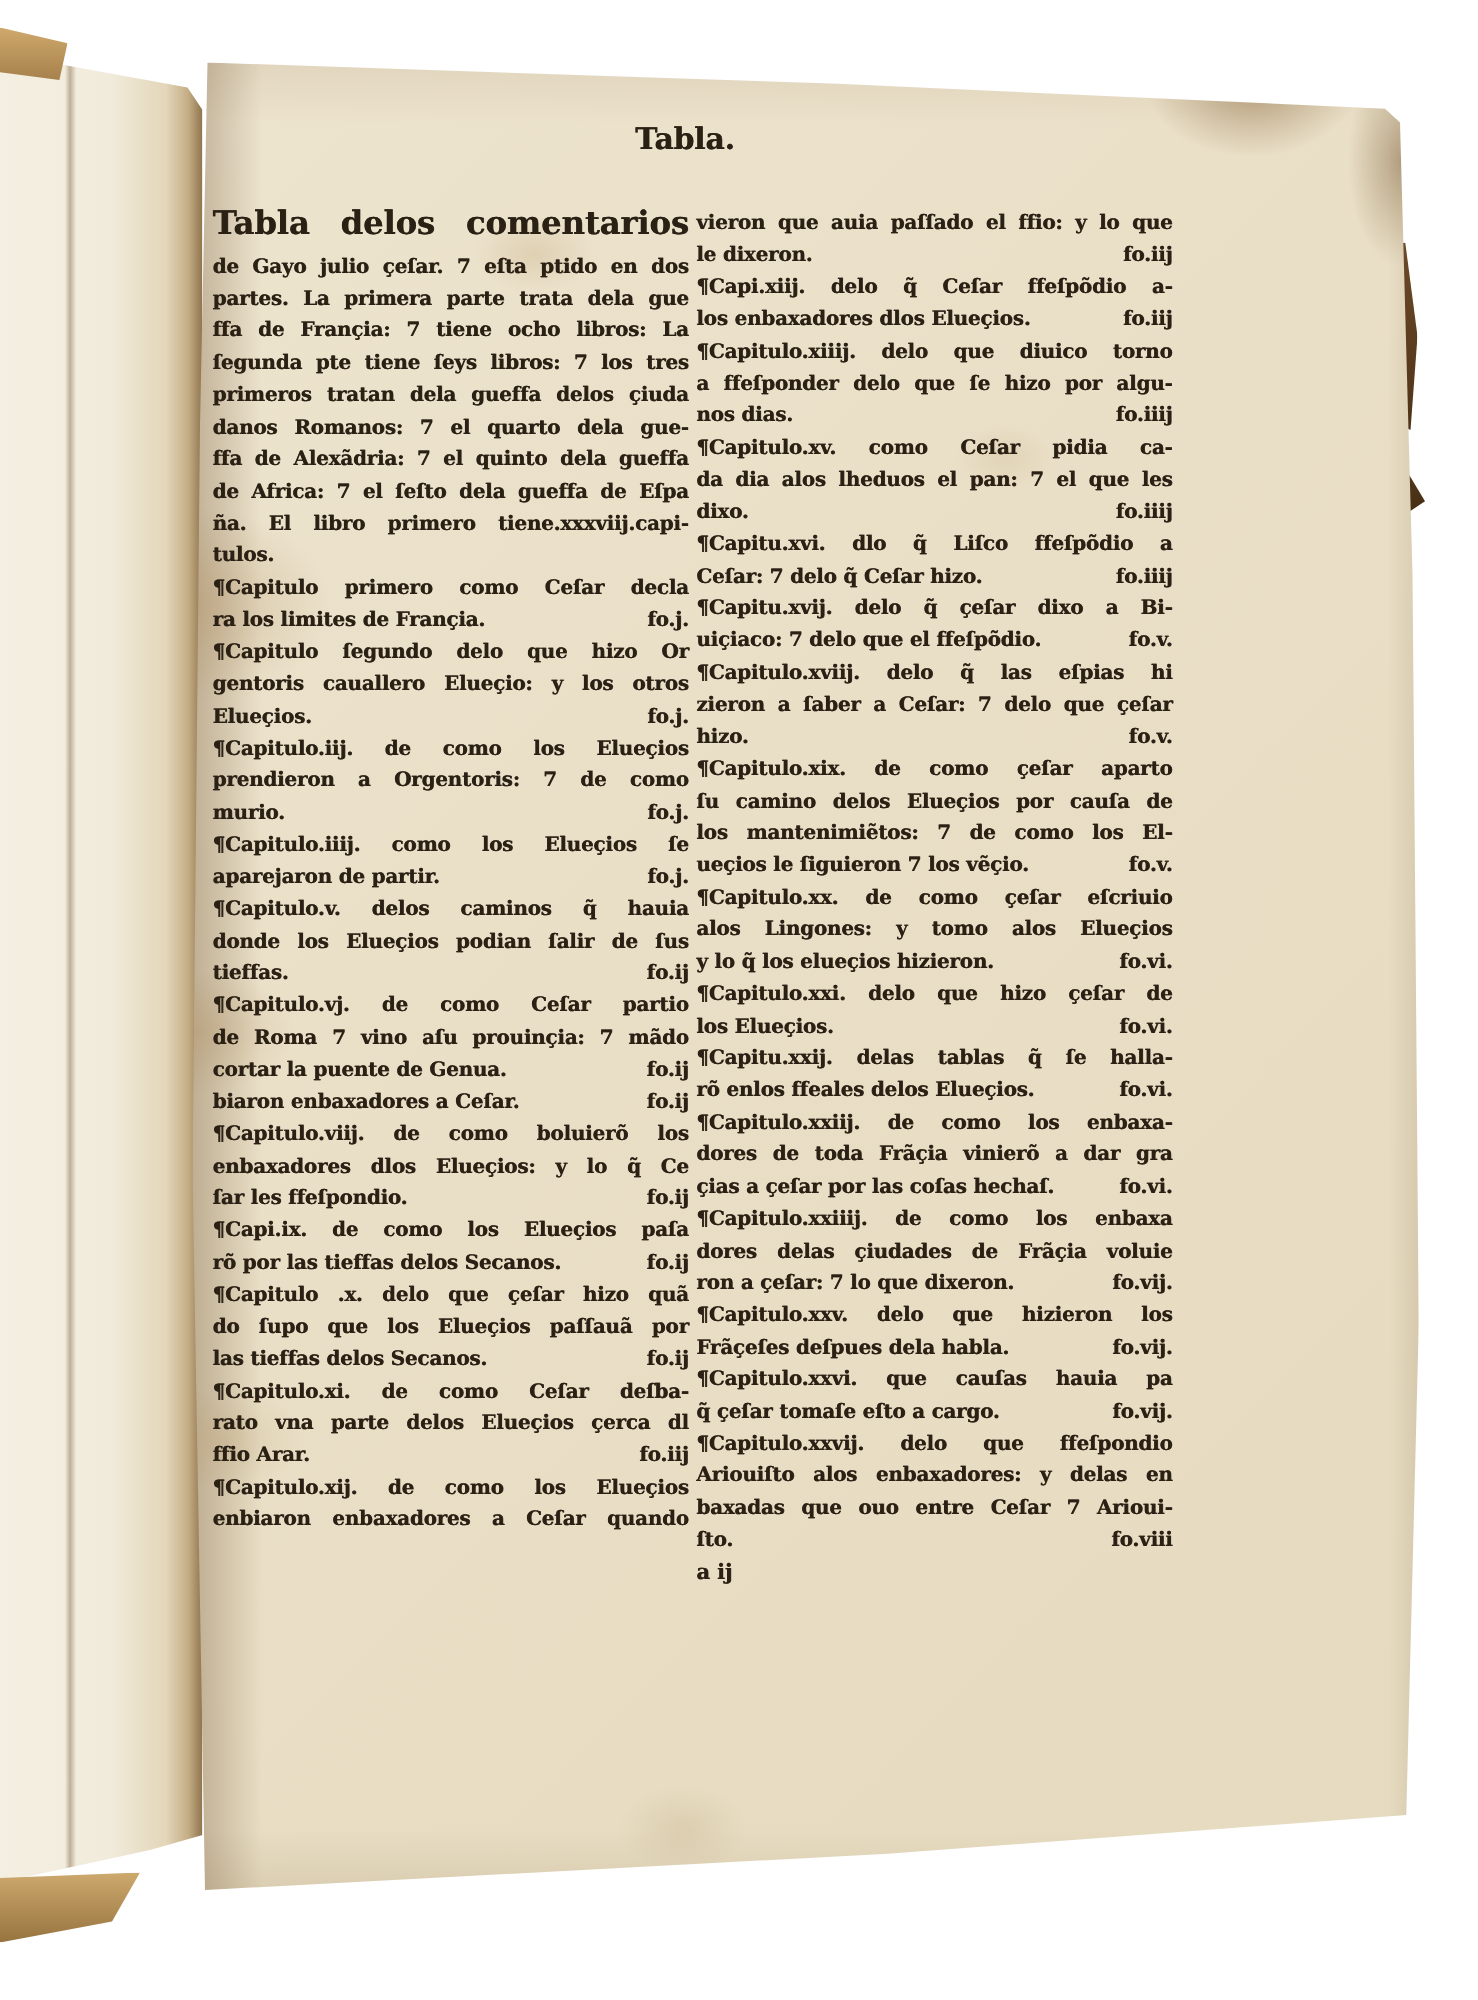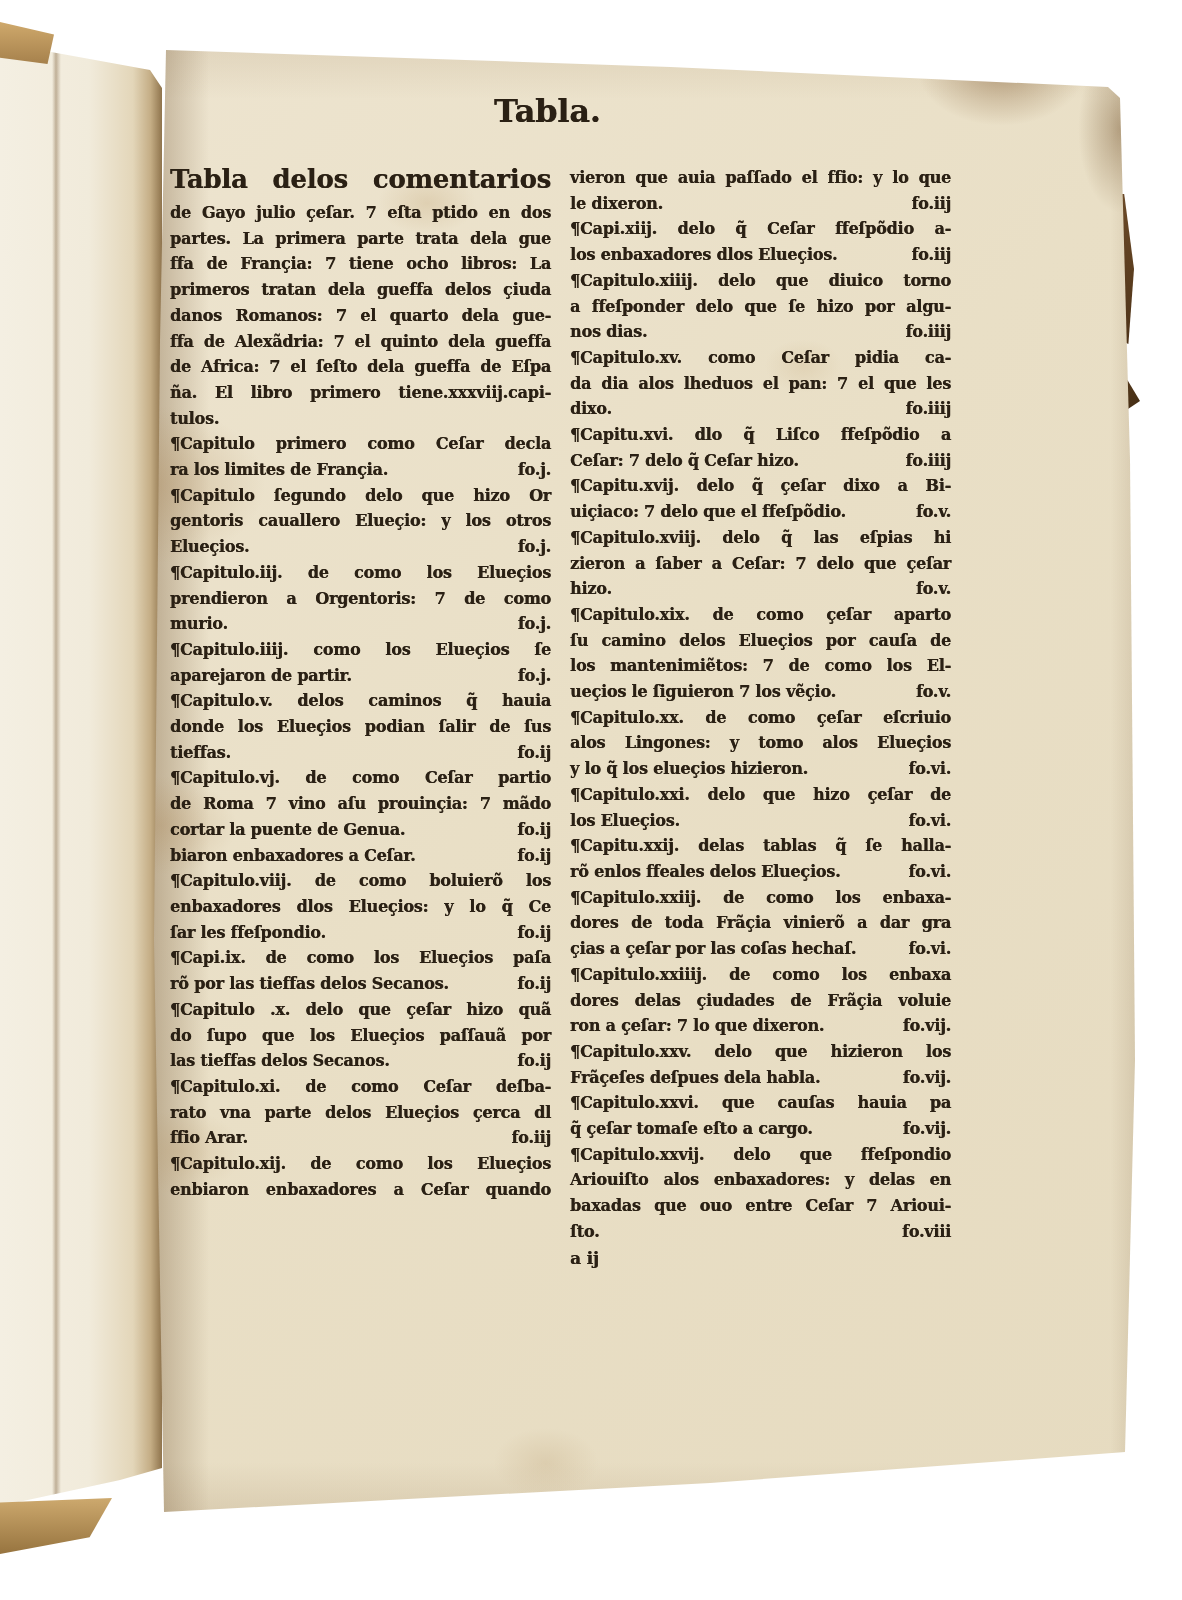--- a/index.html
+++ b/index.html
@@ -40,24 +40,24 @@
       radial-gradient(70px 45px at 28% 11%, rgba(190,160,112,.28), rgba(190,160,112,0) 70%),
       radial-gradient(55px 38px at 66% 22%, rgba(190,160,112,.20), rgba(190,160,112,0) 70%),
       radial-gradient(75px 50px at 40% 96%, rgba(180,150,105,.22), rgba(180,150,105,0) 70%),
       linear-gradient(90deg, rgba(118,90,56,.40), rgba(118,90,56,0) 6%),
       linear-gradient(270deg, rgba(118,90,56,.18), rgba(118,90,56,0) 3%),
       linear-gradient(180deg, rgba(150,120,80,.16), rgba(150,120,80,0) 4%, rgba(150,120,80,0) 96%, rgba(150,120,80,.20) 100%),
       linear-gradient(135deg,#ede4cf 0%,#e9dfc6 45%,#e6dbc0 100%);}
 
   
   .ink{color:#2a2014;font-weight:700;letter-spacing:-0.2px;text-shadow:0.35px 0 0 rgba(42,32,20,.85);}
-  .running-title{position:absolute;left:344px;top:52px;font-size:32px;line-height:38px;}
+  .running-title{position:absolute;left:358px;top:52px;font-size:24px;line-height:38px;}
   .col{position:absolute;width:381px;}
   .col-left{left:20px;top:118px;}
-  .col-right{left:420px;top:125px;}
+  .col-right{left:407px;top:125px;}
   .col-heading{font-size:26px;line-height:42px;text-align:justify;text-align-last:justify;white-space:normal;}
   .line{font-size:16px;line-height:25.7px;text-align:justify;text-align-last:justify;}
   .line.short{text-align:center;text-align-last:left;}
   .line.folio{display:flex;justify-content:space-between;text-align:right;text-align-last:left;}
   .line.folio .t{white-space:nowrap;}
   .line.folio .f{white-space:nowrap;padding-left:8px;}
   .signature{margin-top:3px;font-size:17px;}
 </style>
 </head>
 <body>
@@ -73,20 +73,21 @@
     <div class="stains"></div>
 
     <div class="running-title ink">Tabla.</div>
 
     <div class="col col-left ink">
       <div class="col-heading">Tabla delos comentarios</div>
       <div class="lines" id="leftLines">
           <div class="line">de Gayo julio çeſar. 7 eſta ptido en dos</div>
           <div class="line">partes. La primera parte trata dela gue</div>
           <div class="line">ffa de Françia: 7 tiene ocho libros: La</div>
+          <div class="line">ſegunda pte tiene ſeys libros: 7 los tres</div>
           <div class="line">primeros tratan dela gueffa delos çiuda</div>
           <div class="line">danos Romanos: 7 el quarto dela gue-</div>
           <div class="line">ffa de Alexãdria: 7 el quinto dela gueffa</div>
           <div class="line">de Africa: 7 el ſeſto dela gueffa de Eſpa</div>
           <div class="line">ña. El libro primero tiene.xxxviij.capi-</div>
           <div class="line short">tulos.</div>
           <div class="line">¶Capitulo primero como Ceſar decla</div>
           <div class="line folio">
             <span class="t">ra los limites de Françia.</span>
             <span class="f">fo.j.</span>

